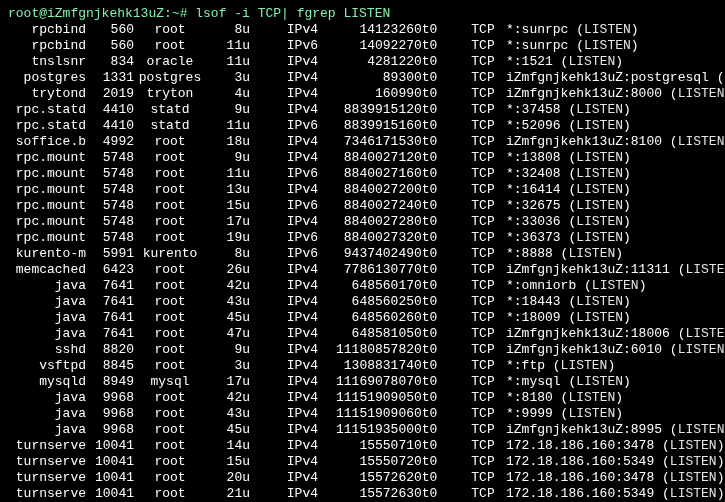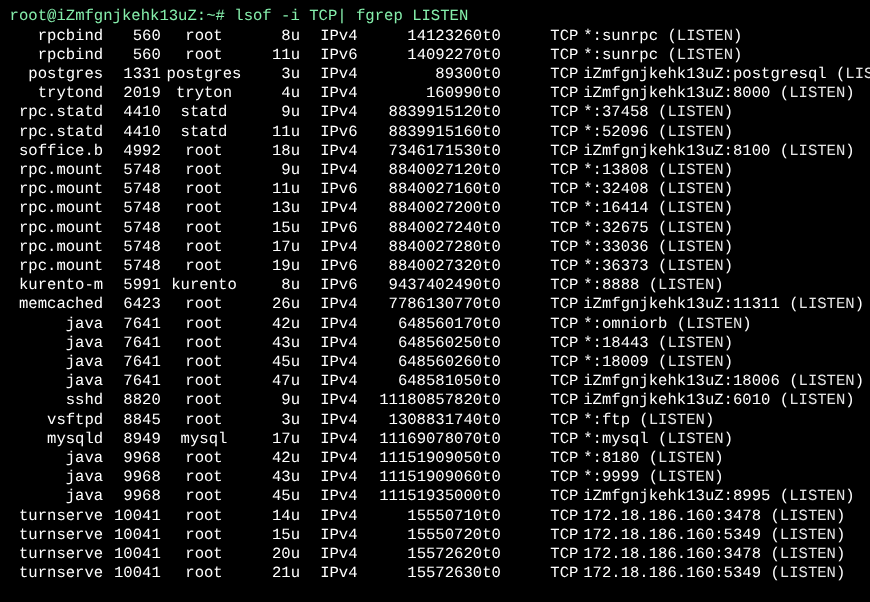--- a/index.html
+++ b/index.html
@@ -4,35 +4,36 @@
 <style>
   html,body{margin:0;padding:0;background:#000;color:#fff;font-family:"Courier New",monospace;font-size:13px;line-height:16px;}
   .term{padding:6px 8px;white-space:nowrap;position:relative;}
   .prompt{color:#86efac;}
   .row{height:16px;}
   .row span{display:inline-block;vertical-align:top;}
   .c1{width:78px;text-align:right;}
   .c2{width:48px;text-align:right;}
   .c3{width:72px;text-align:center;}
   .c4{width:44px;text-align:right;}
-  .c5{width:48px;text-align:right;}
+  .c5{width:48px;text-align:right;padding-left:20px;}
   .c6{width:96px;text-align:right;}
   .c7{width:50px;}
-  .c8{width:38px;text-align:right;}
+  .c8{width:38px;text-align:center;}
   .c9{padding-left:4px;text-align:left;}
   .lst{color:#e5e5e5;font-weight:normal;}
 </style>
 </head>
 <body>
 
 <div class="term">
   <div class="prompt">root@iZmfgnjkehk13uZ:~# lsof -i TCP| fgrep LISTEN</div>
   <div id="rows">
       <div class="row"><span class="c1">rpcbind</span><span class="c2">560</span><span class="c3">root</span><span class="c4">8u</span><span class="c5">IPv4</span><span class="c6">1412326</span><span class="c7">0t0</span><span class="c8">TCP</span><span class="c9">*:sunrpc (<span class="lst">LISTEN</span>)</span></div>
       <div class="row"><span class="c1">rpcbind</span><span class="c2">560</span><span class="c3">root</span><span class="c4">11u</span><span class="c5">IPv6</span><span class="c6">1409227</span><span class="c7">0t0</span><span class="c8">TCP</span><span class="c9">*:sunrpc (<span class="lst">LISTEN</span>)</span></div>
+      <div class="row"><span class="c1">tnslsnr</span><span class="c2">834</span><span class="c3">oracle</span><span class="c4">11u</span><span class="c5">IPv4</span><span class="c6">428122</span><span class="c7">0t0</span><span class="c8">TCP</span><span class="c9">*:1521 (<span class="lst">LISTEN</span>)</span></div>
       <div class="row"><span class="c1">postgres</span><span class="c2">1331</span><span class="c3">postgres</span><span class="c4">3u</span><span class="c5">IPv4</span><span class="c6">8930</span><span class="c7">0t0</span><span class="c8">TCP</span><span class="c9">iZmfgnjkehk13uZ:postgresql (<span class="lst">LISTEN</span>)</span></div>
       <div class="row"><span class="c1">trytond</span><span class="c2">2019</span><span class="c3">tryton</span><span class="c4">4u</span><span class="c5">IPv4</span><span class="c6">16099</span><span class="c7">0t0</span><span class="c8">TCP</span><span class="c9">iZmfgnjkehk13uZ:8000 (<span class="lst">LISTEN</span>)</span></div>
       <div class="row"><span class="c1">rpc.statd</span><span class="c2">4410</span><span class="c3">statd</span><span class="c4">9u</span><span class="c5">IPv4</span><span class="c6">883991512</span><span class="c7">0t0</span><span class="c8">TCP</span><span class="c9">*:37458 (<span class="lst">LISTEN</span>)</span></div>
       <div class="row"><span class="c1">rpc.statd</span><span class="c2">4410</span><span class="c3">statd</span><span class="c4">11u</span><span class="c5">IPv6</span><span class="c6">883991516</span><span class="c7">0t0</span><span class="c8">TCP</span><span class="c9">*:52096 (<span class="lst">LISTEN</span>)</span></div>
       <div class="row"><span class="c1">soffice.b</span><span class="c2">4992</span><span class="c3">root</span><span class="c4">18u</span><span class="c5">IPv4</span><span class="c6">734617153</span><span class="c7">0t0</span><span class="c8">TCP</span><span class="c9">iZmfgnjkehk13uZ:8100 (<span class="lst">LISTEN</span>)</span></div>
       <div class="row"><span class="c1">rpc.mount</span><span class="c2">5748</span><span class="c3">root</span><span class="c4">9u</span><span class="c5">IPv4</span><span class="c6">884002712</span><span class="c7">0t0</span><span class="c8">TCP</span><span class="c9">*:13808 (<span class="lst">LISTEN</span>)</span></div>
       <div class="row"><span class="c1">rpc.mount</span><span class="c2">5748</span><span class="c3">root</span><span class="c4">11u</span><span class="c5">IPv6</span><span class="c6">884002716</span><span class="c7">0t0</span><span class="c8">TCP</span><span class="c9">*:32408 (<span class="lst">LISTEN</span>)</span></div>
       <div class="row"><span class="c1">rpc.mount</span><span class="c2">5748</span><span class="c3">root</span><span class="c4">13u</span><span class="c5">IPv4</span><span class="c6">884002720</span><span class="c7">0t0</span><span class="c8">TCP</span><span class="c9">*:16414 (<span class="lst">LISTEN</span>)</span></div>
       <div class="row"><span class="c1">rpc.mount</span><span class="c2">5748</span><span class="c3">root</span><span class="c4">15u</span><span class="c5">IPv6</span><span class="c6">884002724</span><span class="c7">0t0</span><span class="c8">TCP</span><span class="c9">*:32675 (<span class="lst">LISTEN</span>)</span></div>
       <div class="row"><span class="c1">rpc.mount</span><span class="c2">5748</span><span class="c3">root</span><span class="c4">17u</span><span class="c5">IPv4</span><span class="c6">884002728</span><span class="c7">0t0</span><span class="c8">TCP</span><span class="c9">*:33036 (<span class="lst">LISTEN</span>)</span></div>

